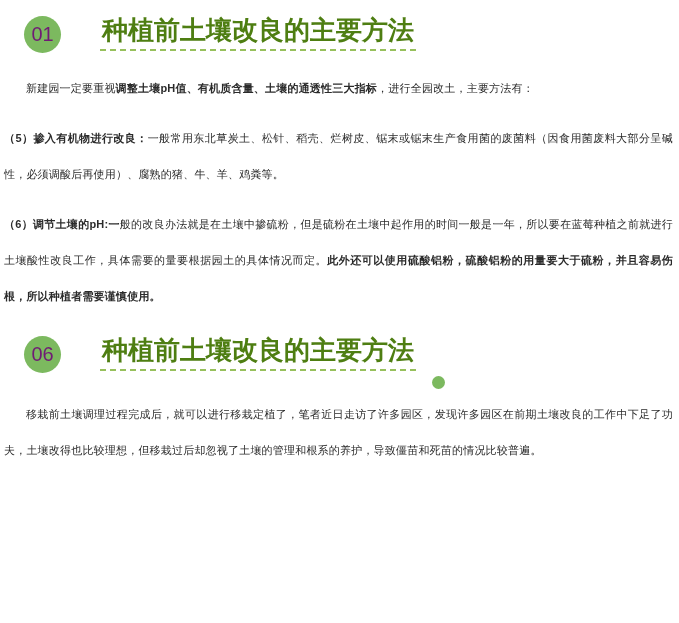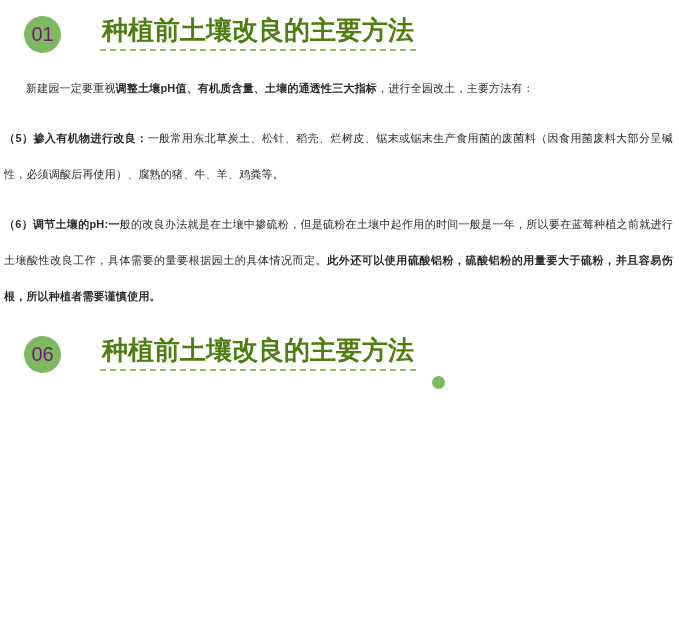--- a/index.html
+++ b/index.html
@@ -79,14 +79,15 @@
   <p class="para"><b>（6）调节土壤的pH:一</b><span>般的改良办法就是在土壤中掺硫粉，但是硫粉在土壤中起作用的时间一般是一年，所以要在蓝莓种植之前就进行土壤酸性改良工作，具体需要的量要根据园土的具体情况而定。</span><b>此外还可以使用硫酸铝粉，硫酸铝粉的用量要大于硫粉，并且容易伤根，所以种植者需要谨慎使用。</b></p>
 
   <div class="sec-header second">
     <div class="badge">06</div>
     <div class="title-wrap">
       <h2 class="sec-title">种植前土壤改良的主要方法</h2>
       <span class="end-dot"></span>
     </div>
   </div>
 
+  <p class="para indent"><span>移栽前土壤调理过程完成后，就可以进行移栽定植了，笔者近日走访了许多园区，发现许多园区在前期土壤改良的工作中下足了功夫，土壤改得也比较理想，但移栽过后却忽视了土壤的管理和根系的养护，导致僵苗和死苗的情况比较普遍。</span></p>
 
 </div>
 
 </body></html>

